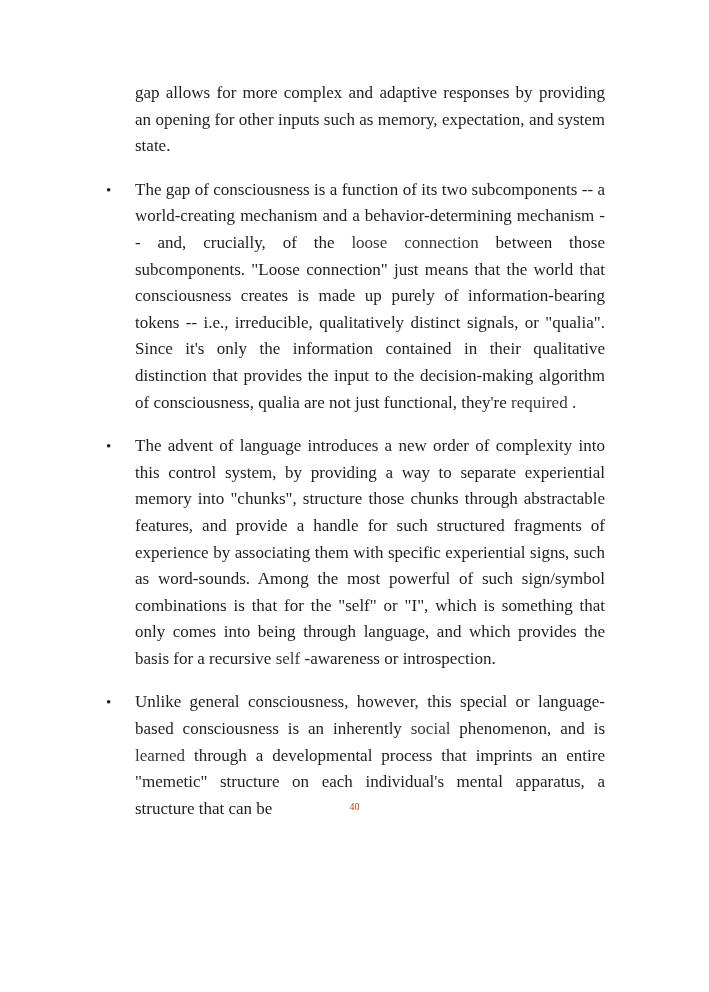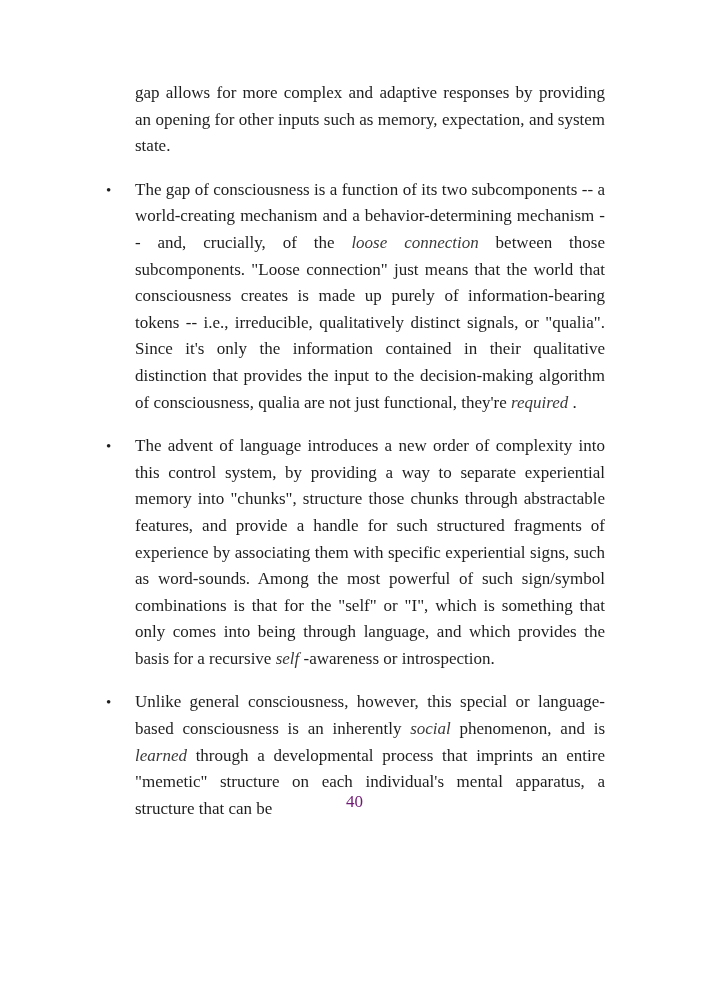--- a/index.html
+++ b/index.html
@@ -33,31 +33,30 @@
       position: relative;
     }
     .bullet-marker {
       position: absolute;
       left: -29px;
       top: 0;
       font-size: 15px;
       color: #1e1e1e;
     }
     .italic {
-      font-style: italic;
       color: #3a3a3a;
     }
     .page-number {
       position: absolute;
       bottom: 32px;
       left: 0;
       width: 100%;
       text-align: center;
-      font-size: 17px;
-      color: #701a75;
+      font-size: 10px;
+      color: #c2410c;
       font-family: "Liberation Serif", serif;
     }
   </style>
 </head>
 <body>
 
 <div class="page">
   <div class="content" id="content">
       <div class="para"><span>gap allows for more complex and adaptive responses by providing an opening for other inputs such as memory, expectation, and system state.</span></div>
       <div class="para bullet-item"><span class="bullet-marker">•</span><span>The gap of consciousness is a function of its two subcomponents -- a world-creating mechanism and a behavior-determining mechanism -- and, crucially, of the </span><span class="italic">loose connection</span><span> between those subcomponents. "Loose connection" just means that the world that consciousness creates is made up purely of information-bearing tokens -- i.e., irreducible, qualitatively distinct signals, or "qualia". Since it's only the information contained in their qualitative distinction that provides the input to the decision-making algorithm of consciousness, qualia are not just functional, they're </span><span class="italic">required</span><span> .</span></div>

